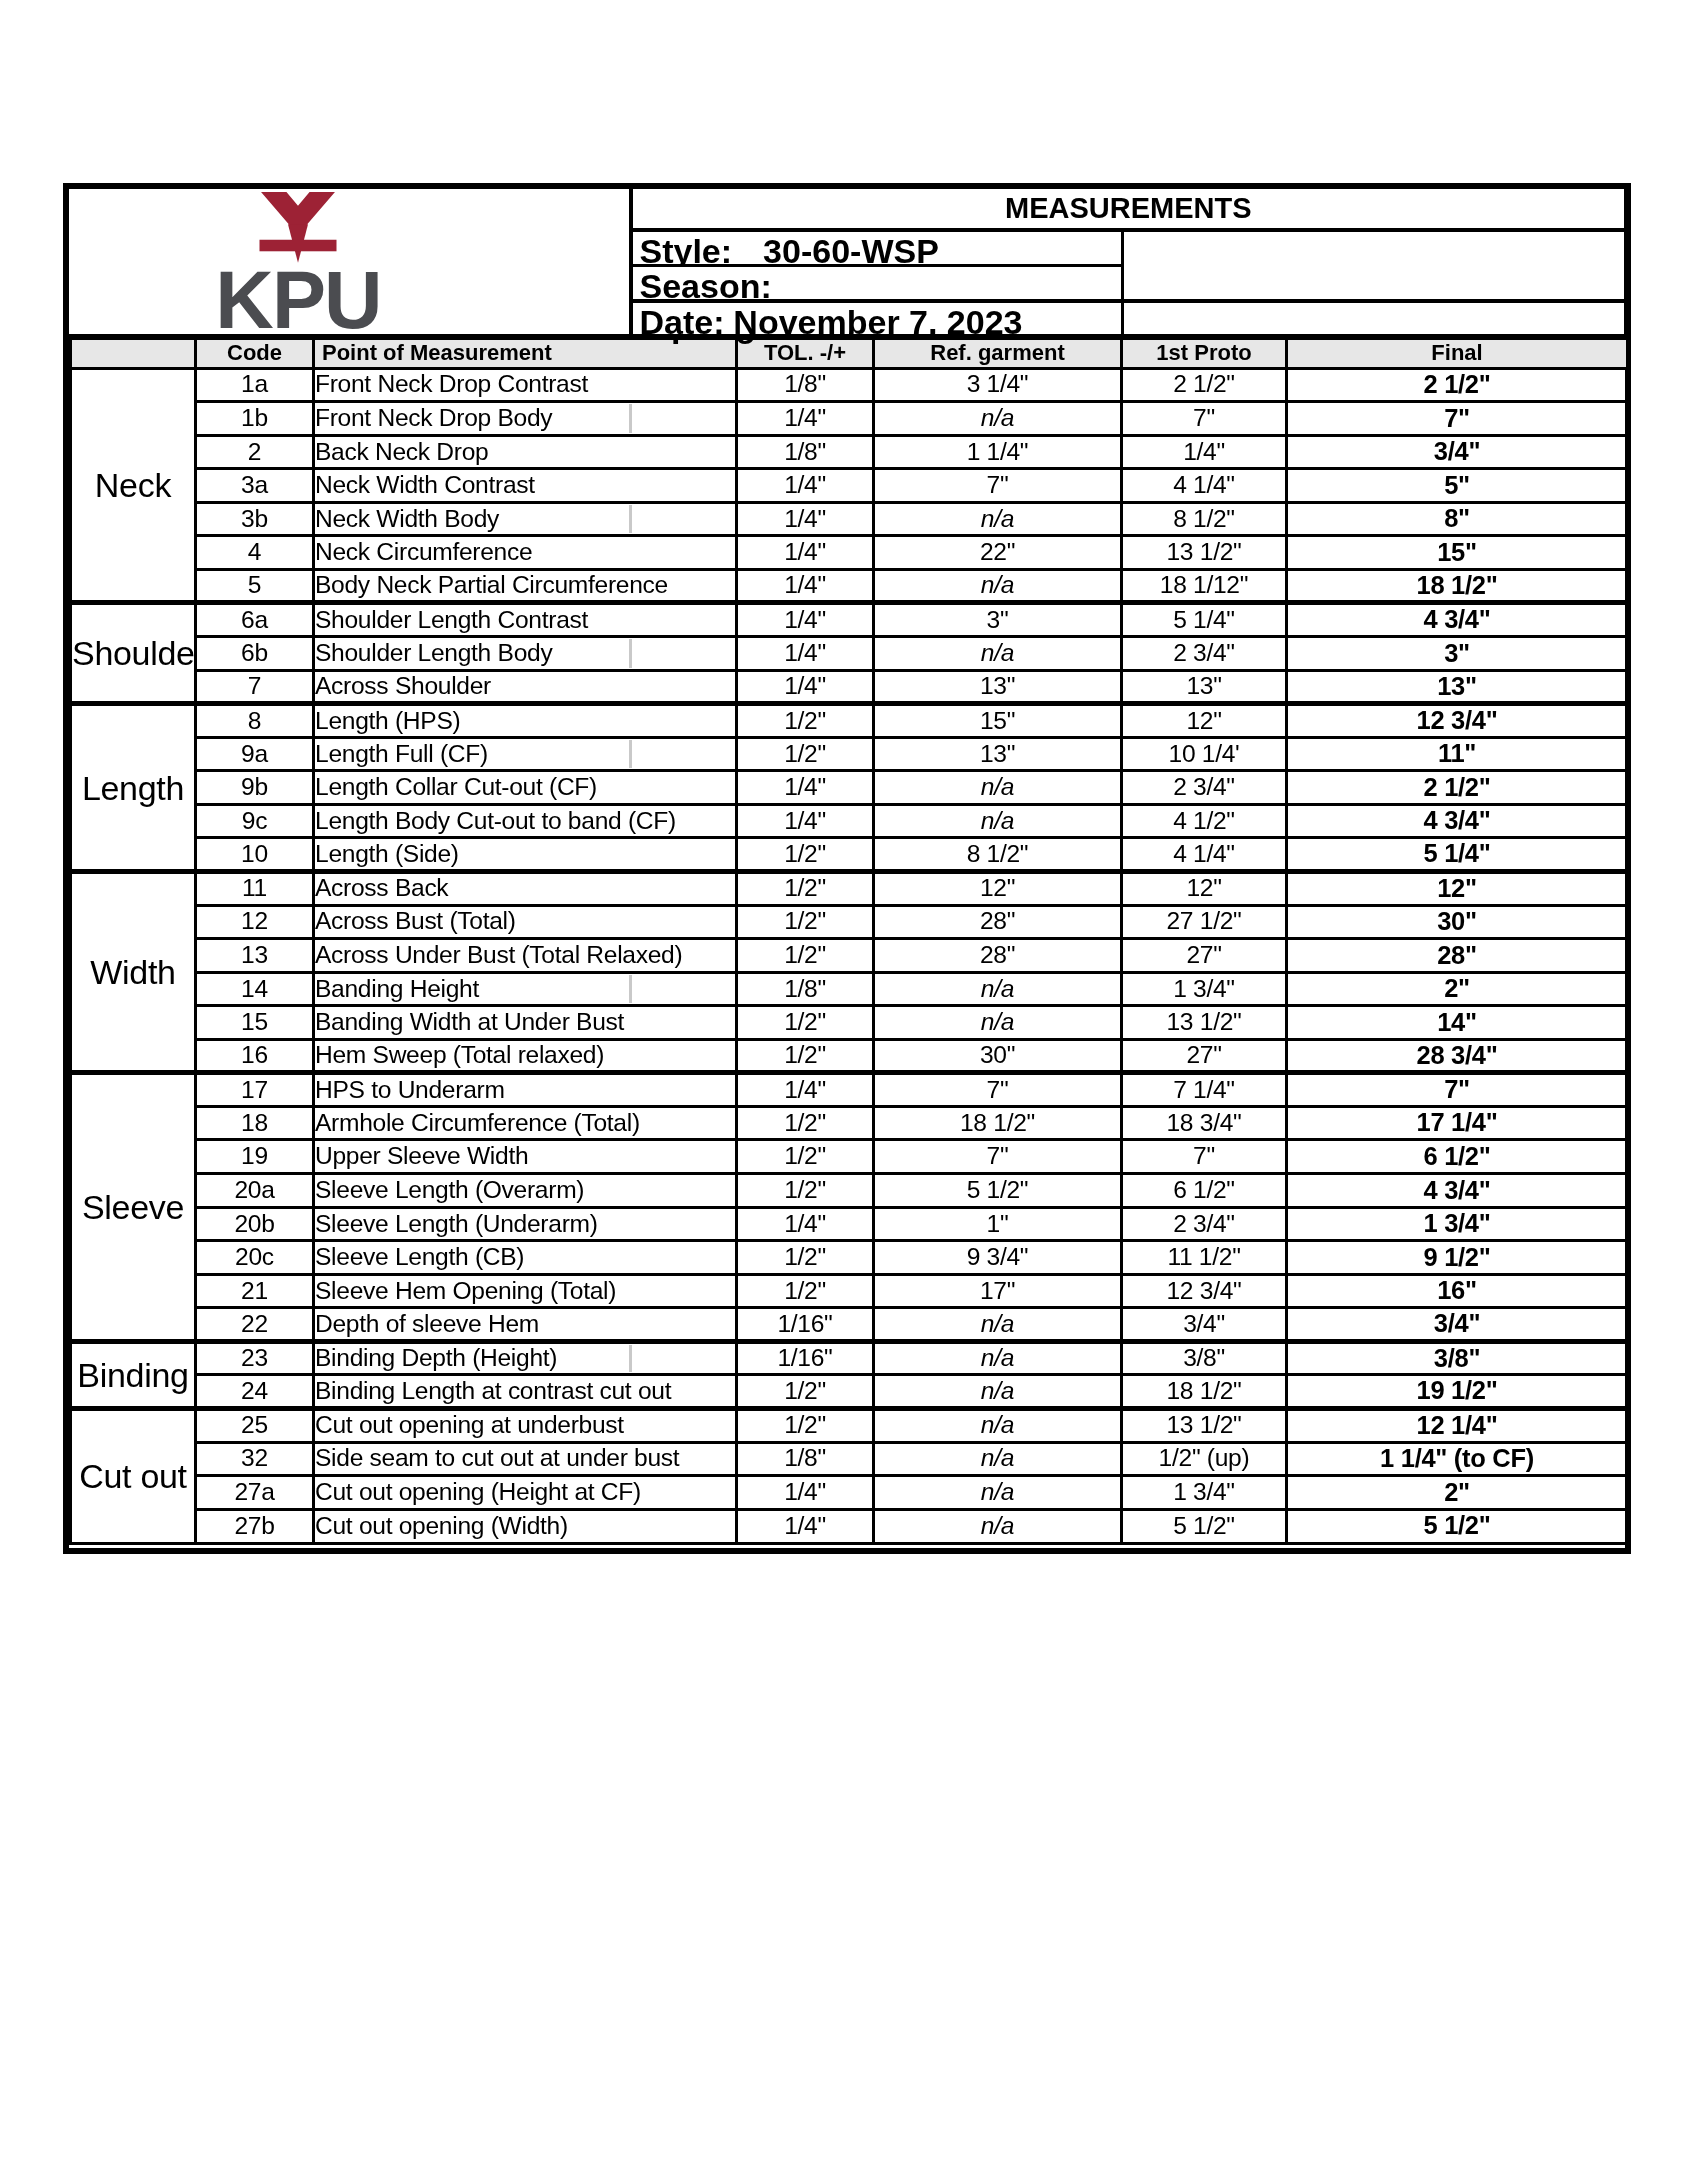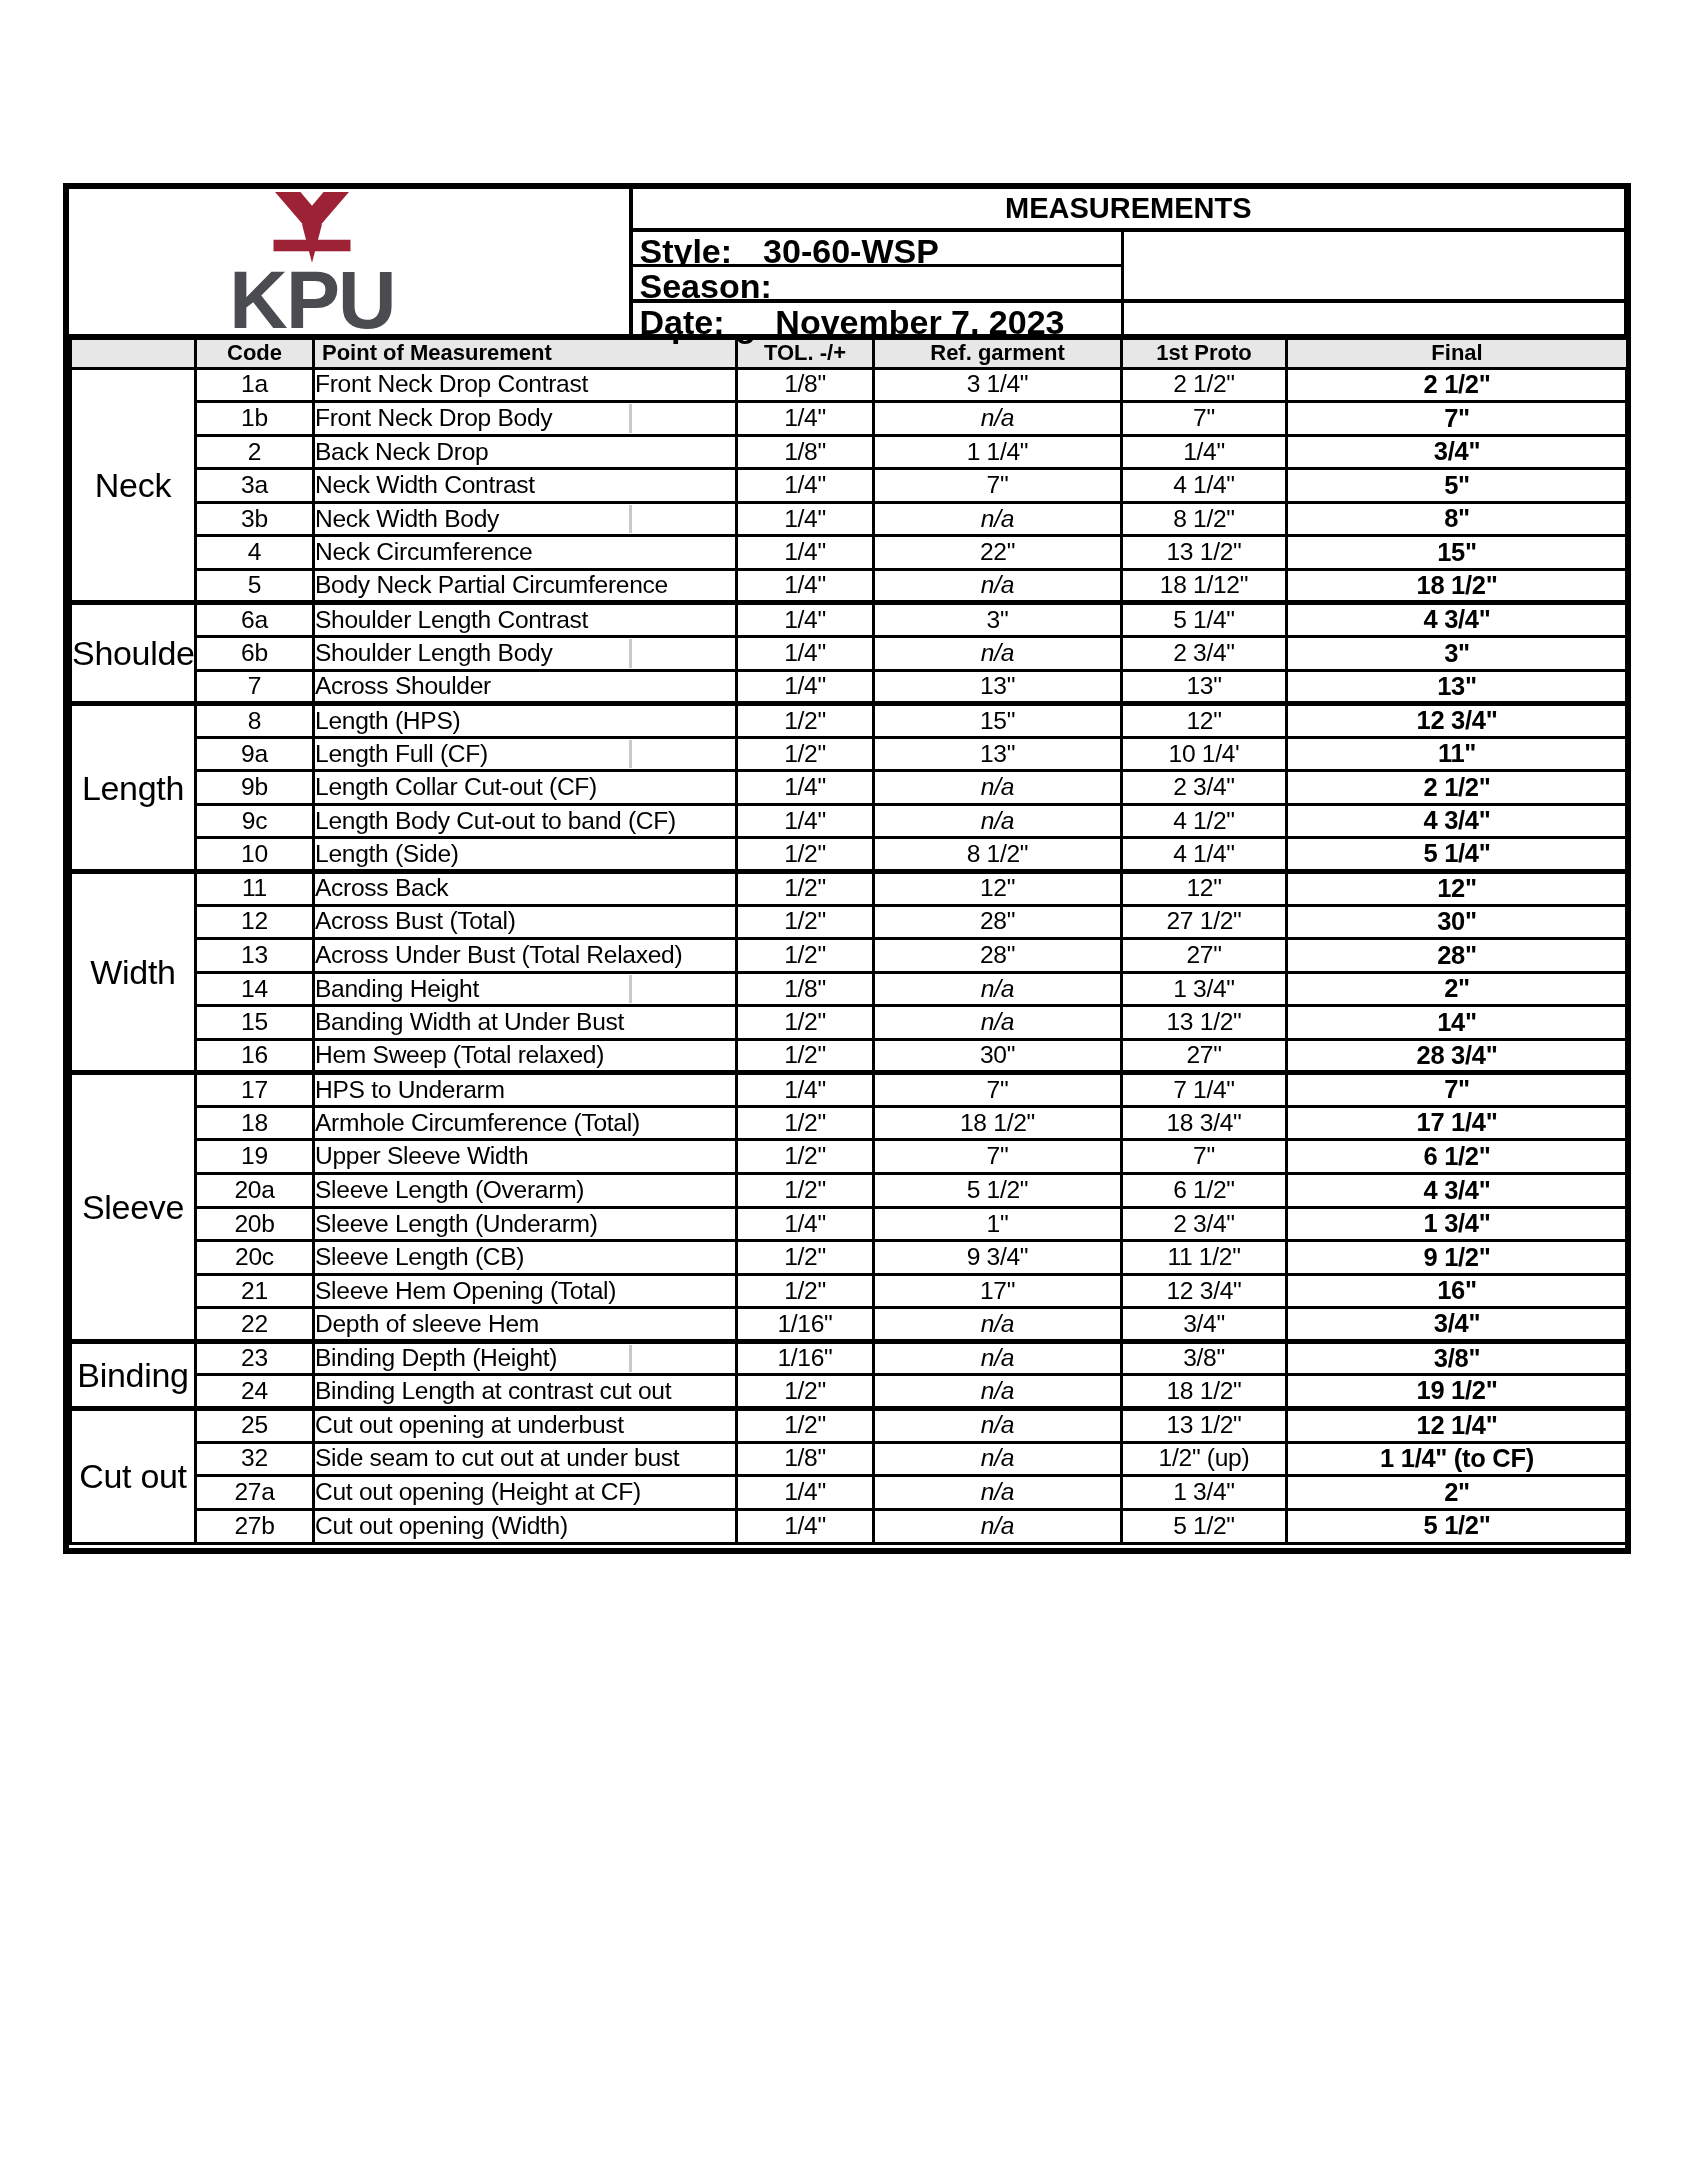--- a/index.html
+++ b/index.html
@@ -30,30 +30,30 @@
     background: #000;
     border-bottom: 3.5px solid #000;
   }
   .header-grid > div { background: #fff; }
   .cell-logo   { grid-area: 1 / 1 / 5 / 2; position: relative; }
   .cell-band   { grid-area: 1 / 2 / 2 / 4; background: #E7E7E7;
                  display: flex; align-items: center; justify-content: center;
                  font-weight: bold; font-size: 29px; letter-spacing: 0px; }
   .cell-style  { grid-area: 2 / 2 / 3 / 3; }
   .cell-season { grid-area: 3 / 2 / 4 / 3; flex-direction: column; }
-  .cell-date   { grid-area: 4 / 2 / 5 / 3; gap: 42px; }
+  .cell-date   { grid-area: 4 / 2 / 5 / 3; }
   .cell-rightA { grid-area: 2 / 3 / 4 / 4; }
   .cell-rightB { grid-area: 4 / 3 / 5 / 4; }
   .info-row { display: flex; align-items: flex-start; padding-left: 7px;
               font-weight: bold; font-size: 34px; white-space: nowrap; }
   .gap-lg { margin-left: 31px; }
   .gap-sm { margin-left: 8.8px; }
 
   
-  .logo { position: absolute; left: 129px; top: 2.6px; width: 228px;
+  .logo { position: absolute; left: 115px; top: 2.6px; width: 228px;
           display: flex; flex-direction: column; align-items: center; }
   .logo-mark { width: 104px; height: 77px; display: block; }
   .logo-text { font-weight: bold; font-size: 81px; line-height: 0.76;
                letter-spacing: -1.8px; color: #4B4C50; margin-top: 1.8px; }
 
   
   table.meas { width: 100%; height: 1208px; border-collapse: collapse; table-layout: fixed; }
   table.meas th, table.meas td { border: 3.5px solid #000; padding: 0; height: 30px;
                                  line-height: 1; vertical-align: middle;
                                  white-space: nowrap; overflow: hidden; }

